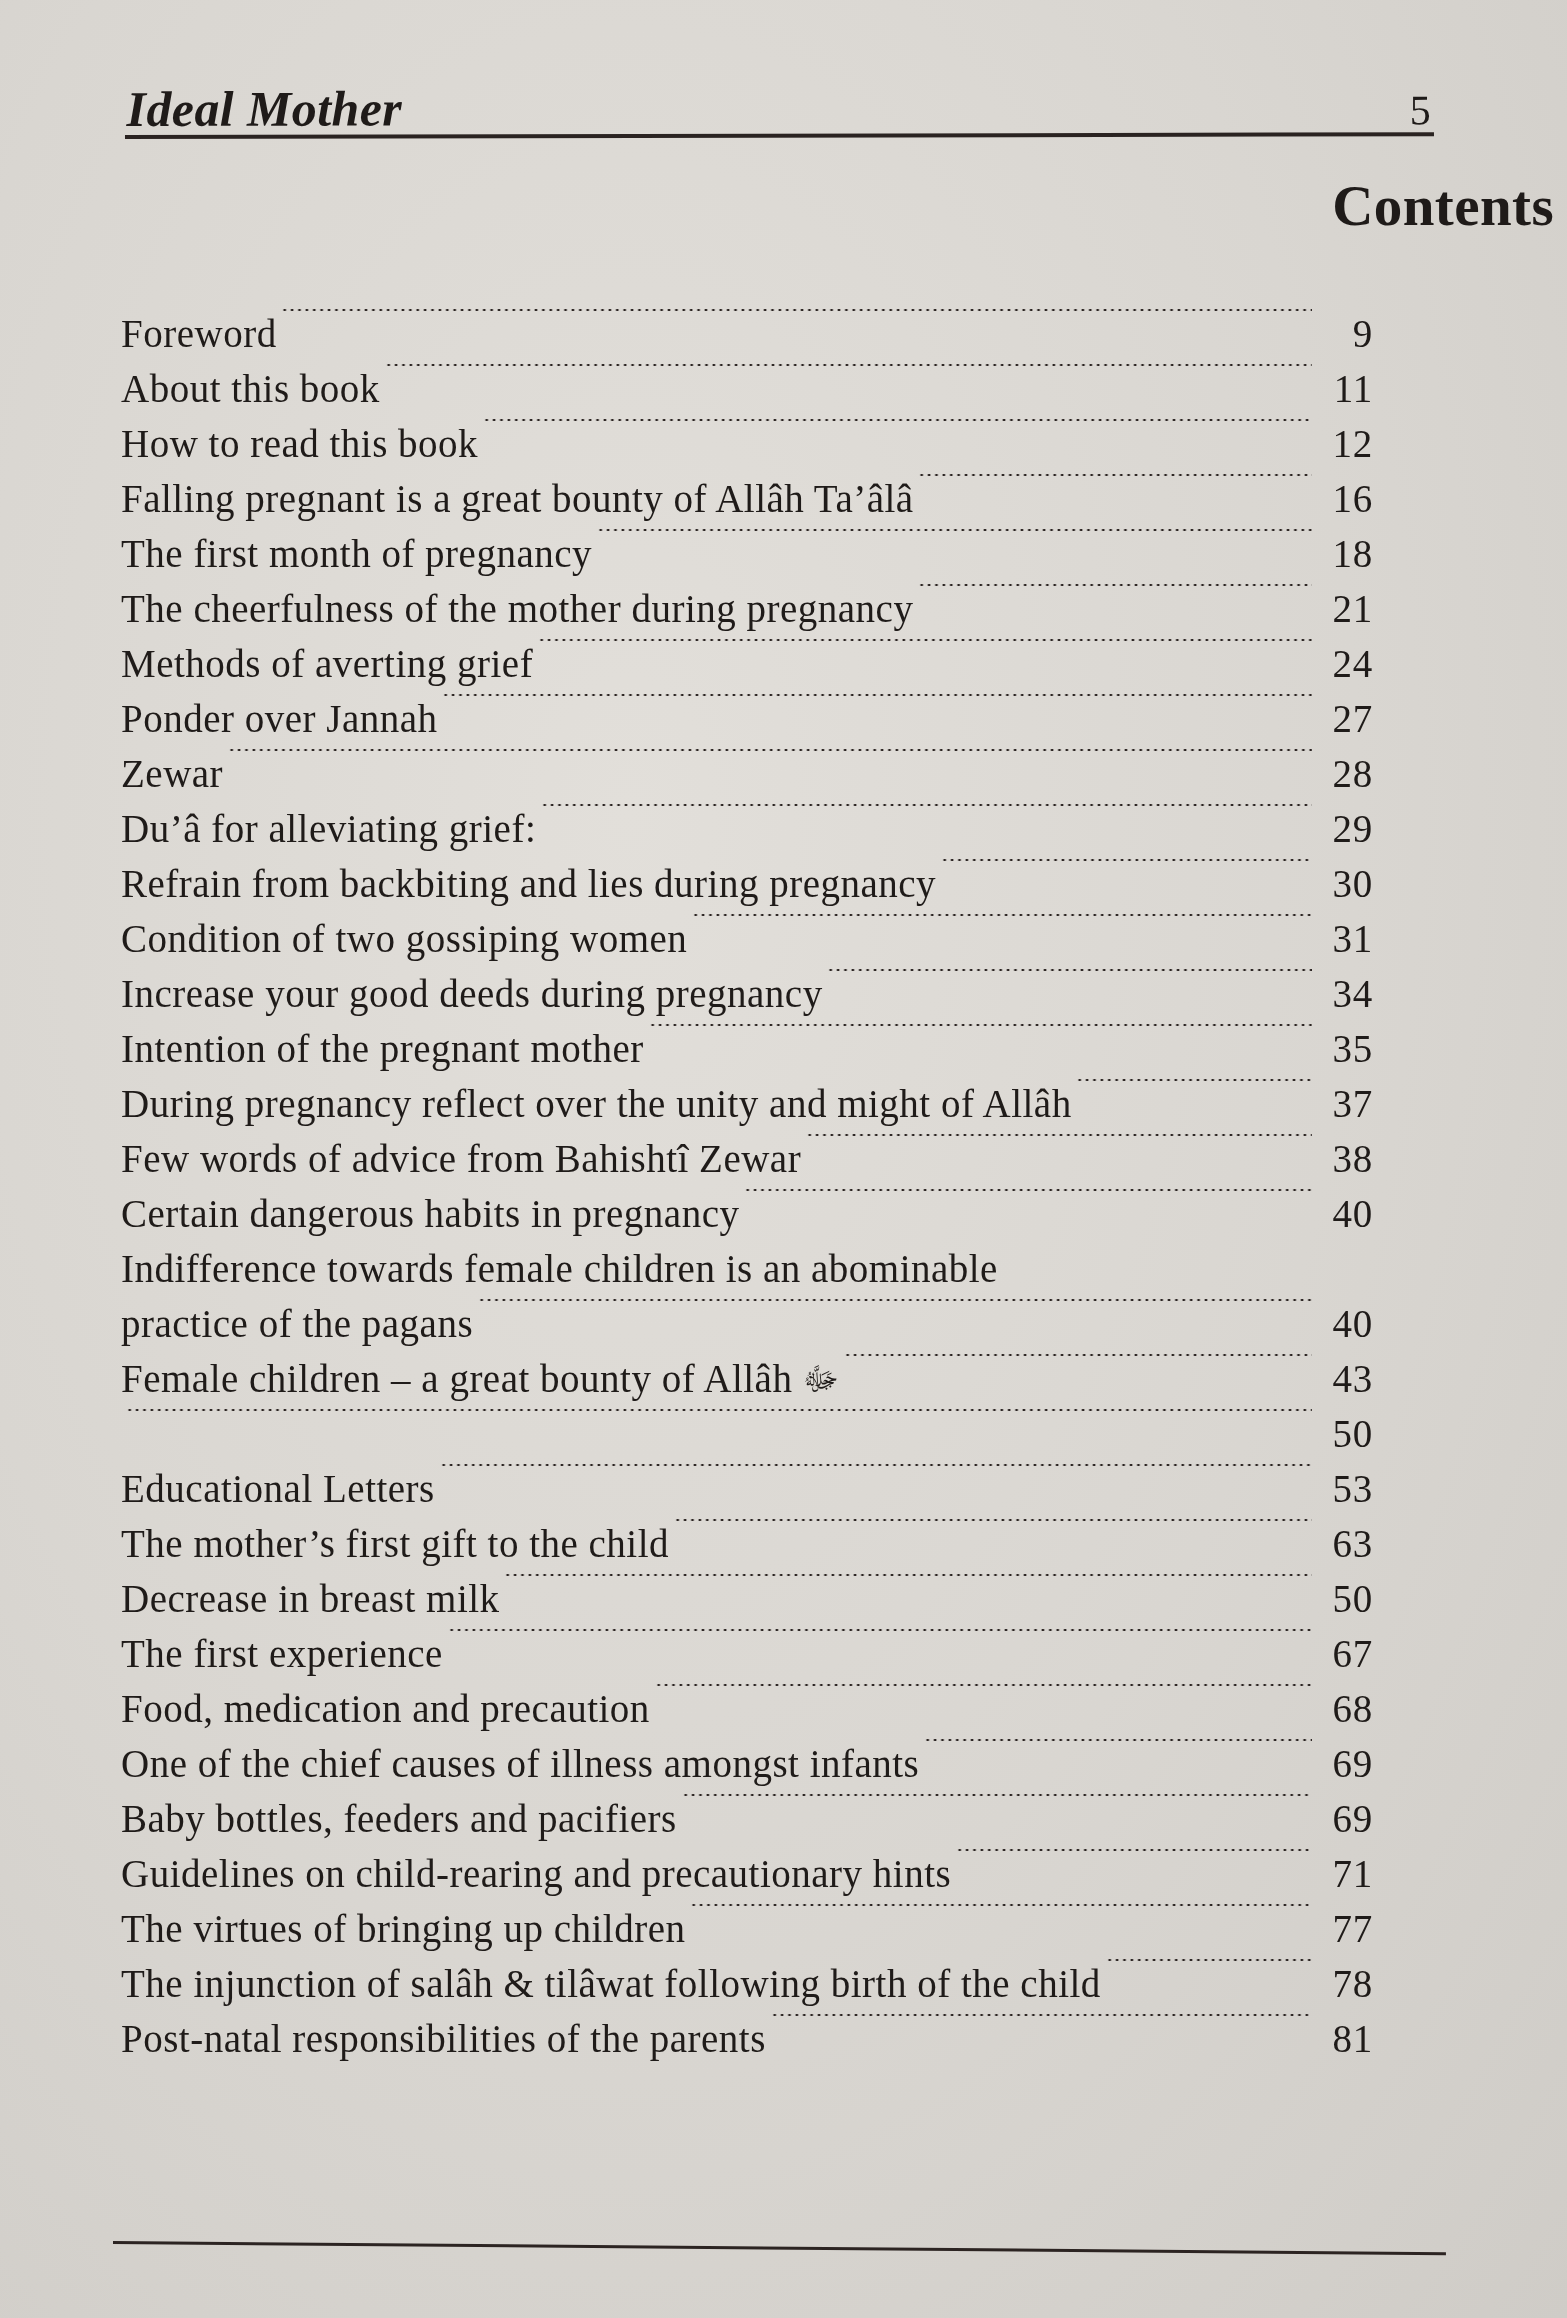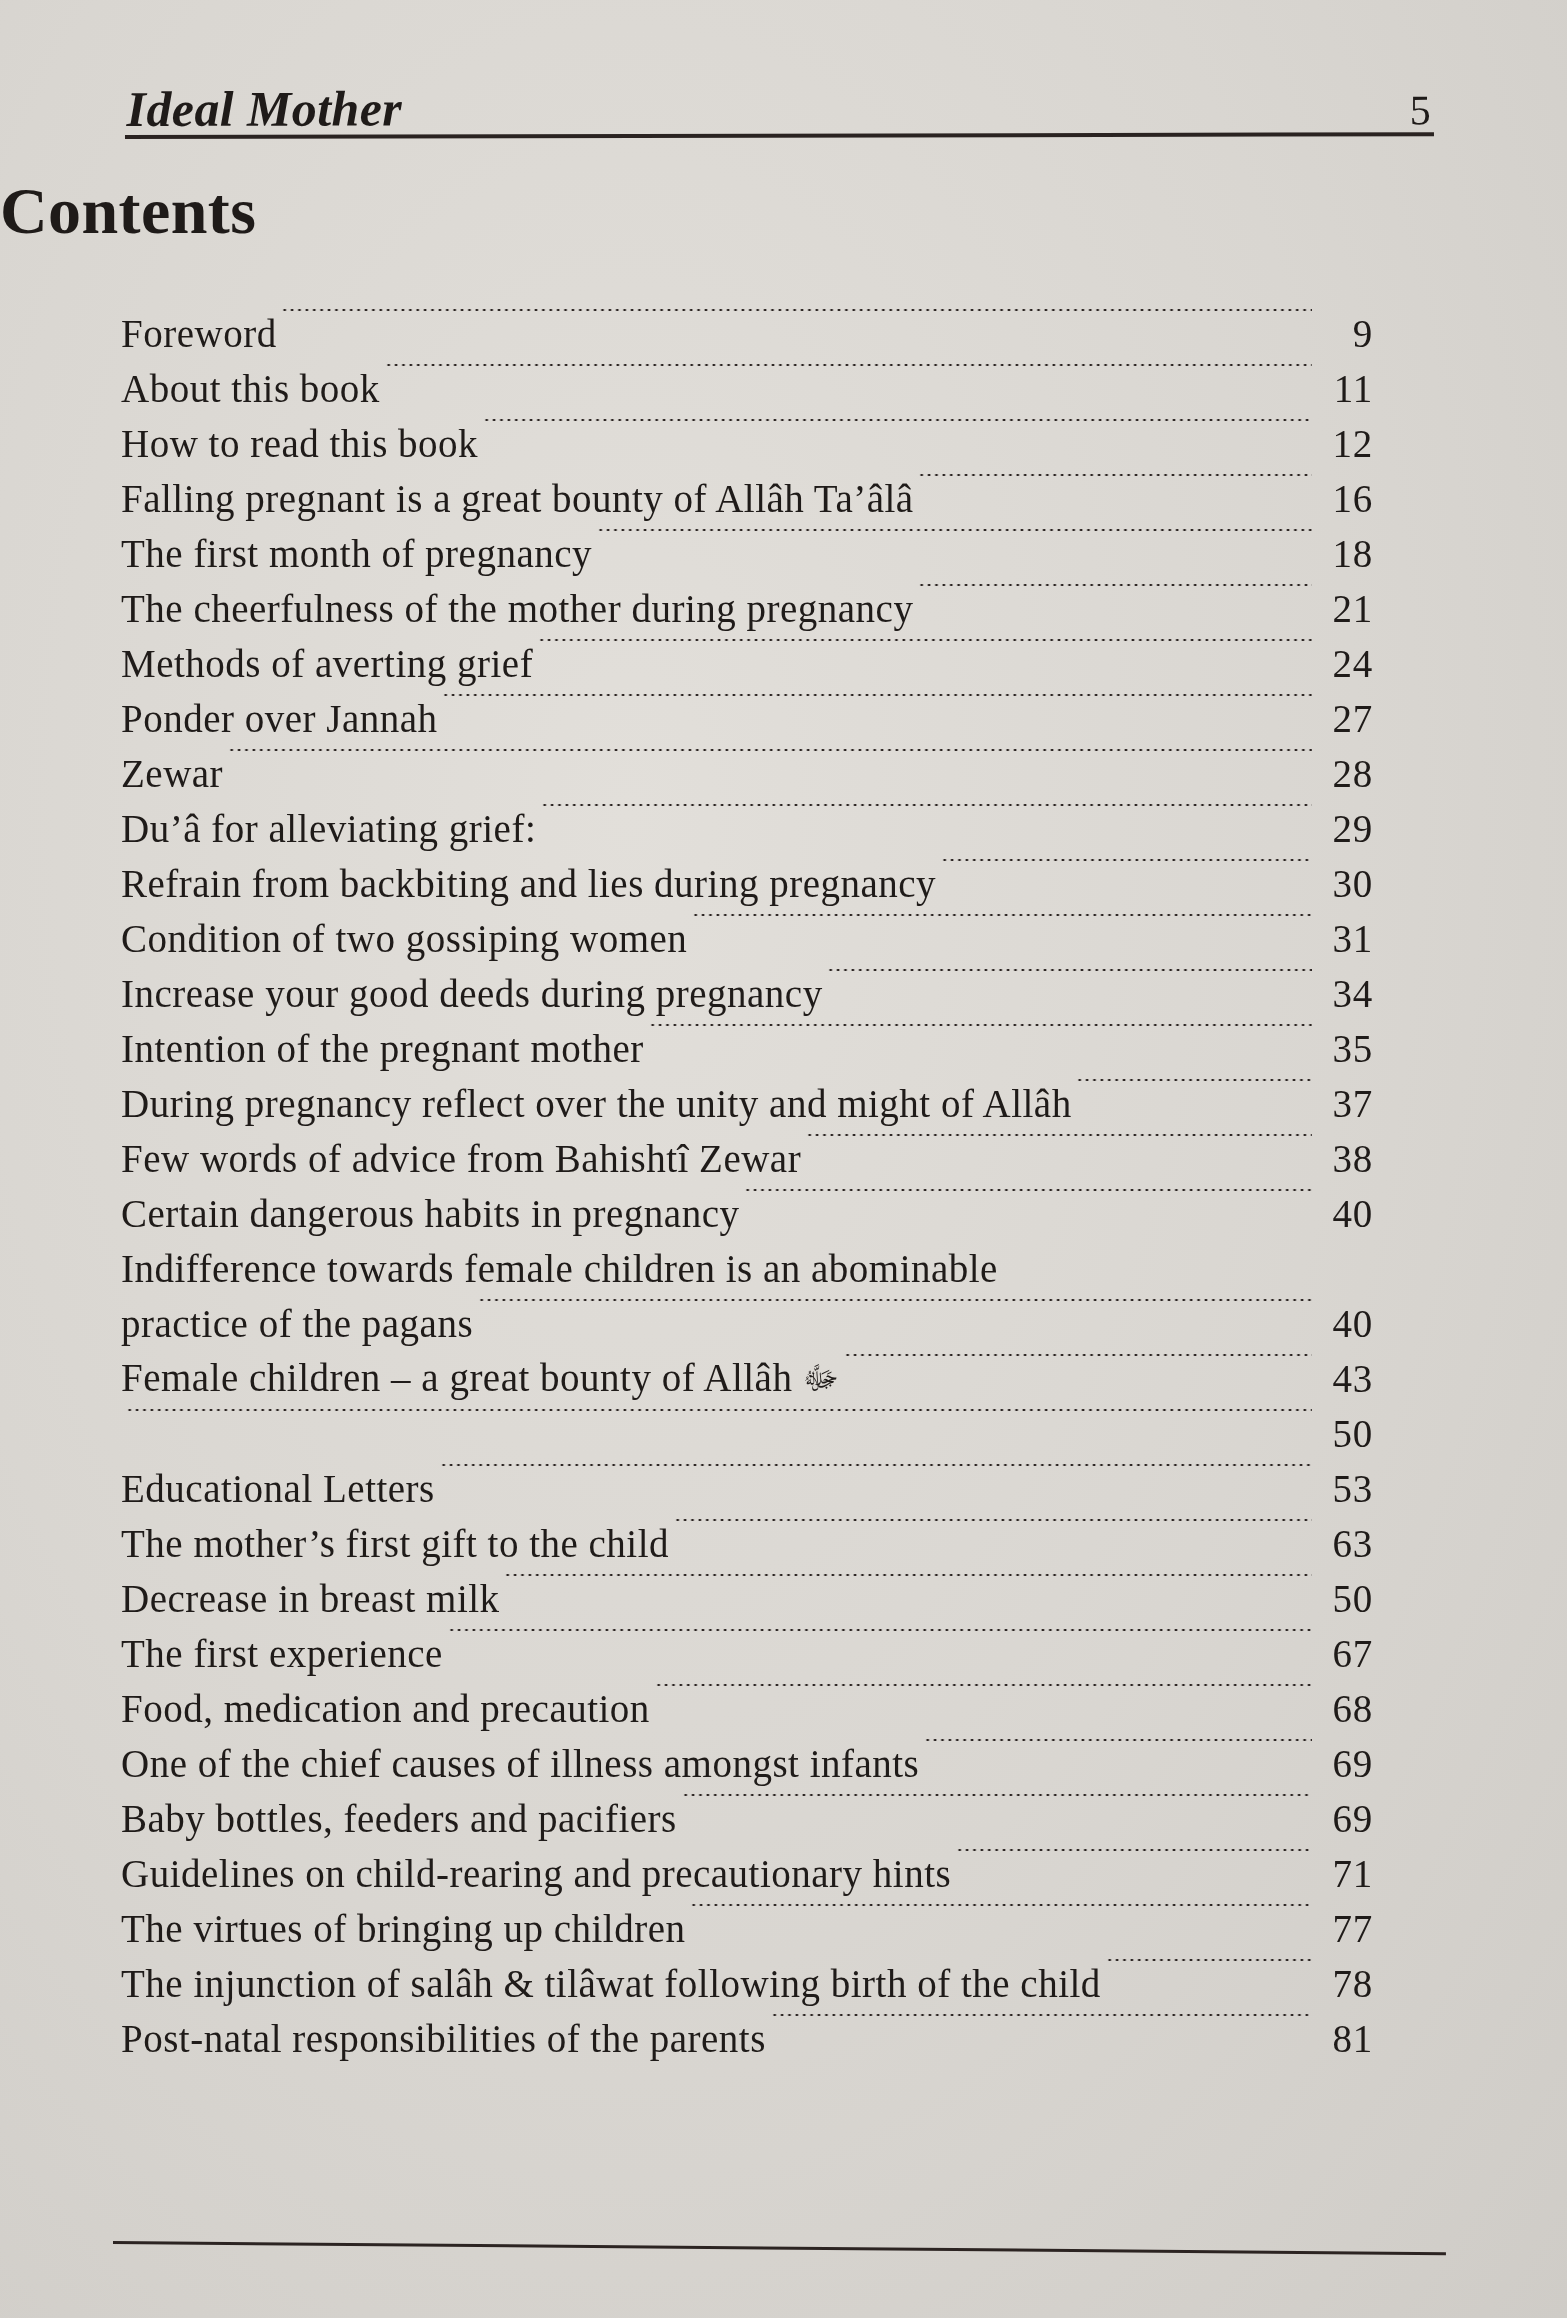--- a/index.html
+++ b/index.html
@@ -18,29 +18,29 @@
   }
   .running-head .book-title {
     position: absolute; left: 1.6px; bottom: -3.2px;
     font-style: italic; font-weight: bold; font-size: 50px; letter-spacing: 0.4px;
   }
   .running-head .page-num {
     position: absolute; right: 3.2px; bottom: -1.6px;
     font-size: 42px;
   }
   .contents-title {
-    position: absolute; left: 0; width: 1554px; top: 173px; text-align: left;
-    font-weight: bold; font-size: 66px; letter-spacing: 0.4px;
+    position: absolute; left: 0; width: 1554px; top: 173px; text-align: right;
+    font-weight: bold; font-size: 57px; letter-spacing: 0.4px;
   }
   .toc {
     position: absolute; left: 121px; top: 306px; width: 1252px;
     list-style: none; margin: 0; padding: 0;
   }
   .toc-row {
-    display: flex; align-items: center;
+    display: flex; align-items: flex-start;
     height: 55px; font-size: 39px; line-height: 55px;
     white-space: nowrap;
   }
   .toc-row .title { flex: 0 0 auto; letter-spacing: 0.5px; }
   .toc-row .leader {
     flex: 1 1 auto; overflow: hidden; margin: 0 4.8px;
     height: 8px; align-self: baseline;
     background-image: radial-gradient(circle, #2a2321 1.3px, transparent 1.6px);
     background-size: 7.4px 6.4px; background-repeat: repeat-x; background-position: left center;
   }

